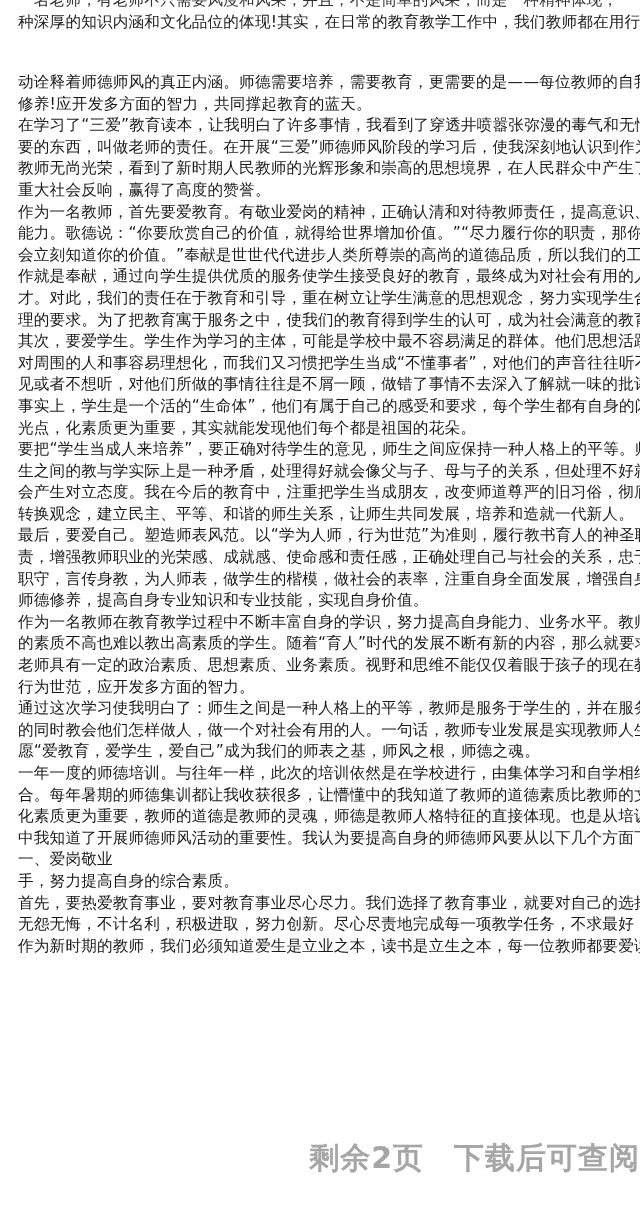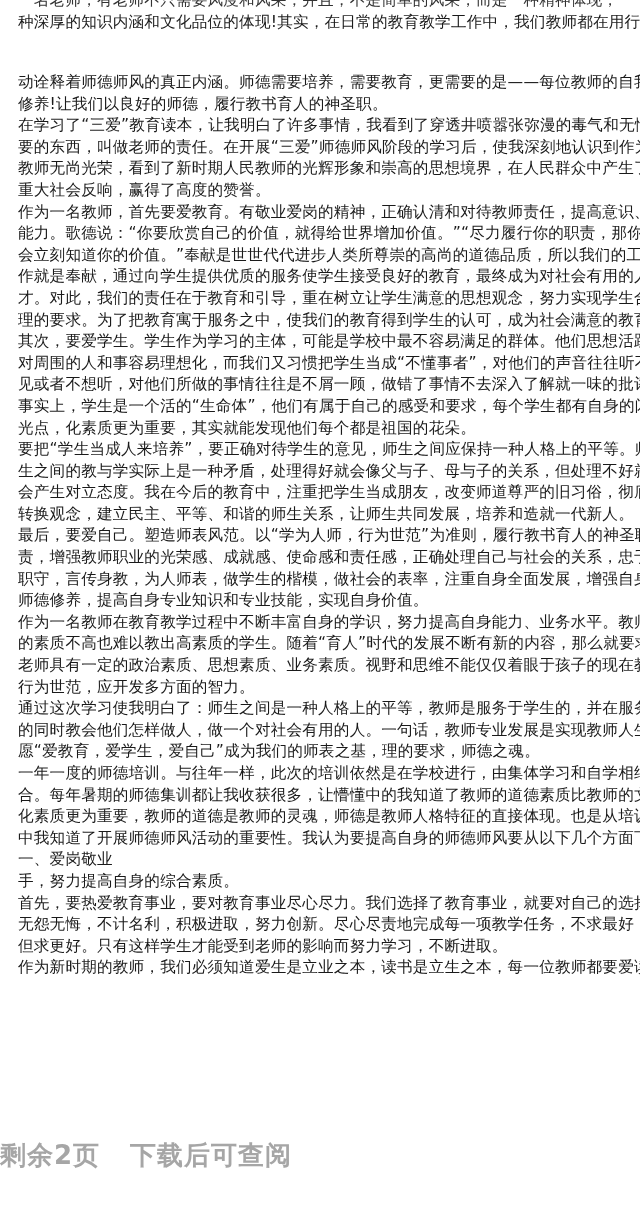--- a/index.html
+++ b/index.html
@@ -3,37 +3,37 @@
 <meta charset="utf-8">
 <style>
   html, body { margin: 0; padding: 0; background: #ffffff; }
   body { width: 640px; height: 1221px; overflow: hidden; position: relative;
          font-family: "DejaVu Sans", "Liberation Sans", sans-serif; color: #1a1a1a; }
   .page-top { position: absolute; left: 0; top: -10px; width: 640px; }
   .page-body { position: absolute; left: 0; top: 72px; width: 640px; }
   .line { font-size: 15.6px; line-height: 21.6px; height: 21.6px; padding-left: 18px;
           white-space: nowrap; overflow: hidden; letter-spacing: 0.2px; }
   .cut { color: #333; }
-  .footer-notice { position: absolute; left: 0; top: 1138px; width: 640px; text-align: left;
-          font-size: 26px; font-weight: bold; color: #a6a6a6; letter-spacing: 1px;
+  .footer-notice { position: absolute; left: 0; top: 1138px; width: 640px; text-align: right;
+          font-size: 30px; font-weight: bold; color: #a6a6a6; letter-spacing: 1px;
           font-family: "DejaVu Sans", sans-serif; }
   .footer-notice span { display: inline-block; }
   .footer-notice .gap { width: 30px; }
 </style>
 </head>
 <body>
 
 <div class="page-top">
   <div class="line cut">一名老师，有老师不只需要风度和风采，并且，不是简单的风采，而是一种精神体现，</div>
   <div class="line">种深厚的知识内涵和文化品位的体现!其实，在日常的教育教学工作中，我们教师都在用行</div>
 </div>
 
 <div class="page-body" id="body-lines">
     <div class="line">动诠释着师德师风的真正内涵。师德需要培养，需要教育，更需要的是——每位教师的自我</div>
-    <div class="line">修养!让我们以良好的师德，履行教书育人的神圣职。</div>
+    <div class="line">修养!应开发多方面的智力，共同撑起教育的蓝天。</div>
     <div class="line">在学习了“三爱”教育读本，让我明白了许多事情，我看到了穿透井喷嚣张弥漫的毒气和无情</div>
     <div class="line">要的东西，叫做老师的责任。在开展“三爱”师德师风阶段的学习后，使我深刻地认识到作为</div>
     <div class="line">教师无尚光荣，看到了新时期人民教师的光辉形象和崇高的思想境界，在人民群众中产生了</div>
     <div class="line">重大社会反响，赢得了高度的赞誉。</div>
     <div class="line">作为一名教师，首先要爱教育。有敬业爱岗的精神，正确认清和对待教师责任，提高意识、</div>
     <div class="line">能力。歌德说：“你要欣赏自己的价值，就得给世界增加价值。”“尽力履行你的职责，那你就</div>
     <div class="line">会立刻知道你的价值。”奉献是世世代代进步人类所尊崇的高尚的道德品质，所以我们的工</div>
     <div class="line">作就是奉献，通过向学生提供优质的服务使学生接受良好的教育，最终成为对社会有用的人</div>
     <div class="line">才。对此，我们的责任在于教育和引导，重在树立让学生满意的思想观念，努力实现学生合</div>
     <div class="line">理的要求。为了把教育寓于服务之中，使我们的教育得到学生的认可，成为社会满意的教育。</div>
@@ -49,28 +49,27 @@
     <div class="line">最后，要爱自己。塑造师表风范。以“学为人师，行为世范”为准则，履行教书育人的神圣职</div>
     <div class="line">责，增强教师职业的光荣感、成就感、使命感和责任感，正确处理自己与社会的关系，忠于</div>
     <div class="line">职守，言传身教，为人师表，做学生的楷模，做社会的表率，注重自身全面发展，增强自身</div>
     <div class="line">师德修养，提高自身专业知识和专业技能，实现自身价值。</div>
     <div class="line">作为一名教师在教育教学过程中不断丰富自身的学识，努力提高自身能力、业务水平。教师</div>
     <div class="line">的素质不高也难以教出高素质的学生。随着“育人”时代的发展不断有新的内容，那么就要求</div>
     <div class="line">老师具有一定的政治素质、思想素质、业务素质。视野和思维不能仅仅着眼于孩子的现在教</div>
     <div class="line">行为世范，应开发多方面的智力。</div>
     <div class="line">通过这次学习使我明白了：师生之间是一种人格上的平等，教师是服务于学生的，并在服务</div>
     <div class="line">的同时教会他们怎样做人，做一个对社会有用的人。一句话，教师专业发展是实现教师人生</div>
-    <div class="line">愿“爱教育，爱学生，爱自己”成为我们的师表之基，理的要求，师德之魂。</div>
+    <div class="line">愿“爱教育，爱学生，爱自己”成为我们的师表之基，师风之根，师德之魂。</div>
     <div class="line">一年一度的师德培训。与往年一样，此次的培训依然是在学校进行，由集体学习和自学相结</div>
     <div class="line">合。每年暑期的师德集训都让我收获很多，让懵懂中的我知道了教师的道德素质比教师的文</div>
     <div class="line">化素质更为重要，教师的道德是教师的灵魂，师德是教师人格特征的直接体现。也是从培训</div>
     <div class="line">中我知道了开展师德师风活动的重要性。我认为要提高自身的师德师风要从以下几个方面下</div>
     <div class="line">一、爱岗敬业</div>
     <div class="line">手，努力提高自身的综合素质。</div>
     <div class="line">首先，要热爱教育事业，要对教育事业尽心尽力。我们选择了教育事业，就要对自己的选择</div>
     <div class="line">无怨无悔，不计名利，积极进取，努力创新。尽心尽责地完成每一项教学任务，不求最好，</div>
-    <div class="line">但求更好。只有这样学生才能受到老师的影响而努力学习，不断进取。</div>
     <div class="line">作为新时期的教师，我们必须知道爱生是立业之本，读书是立生之本，每一位教师都要爱读</div>
   </div>
 
 <div class="footer-notice">
   <span>剩余2页</span><span class="gap"></span><span>下载后可查阅</span>
 </div>
 
 </body></html>

